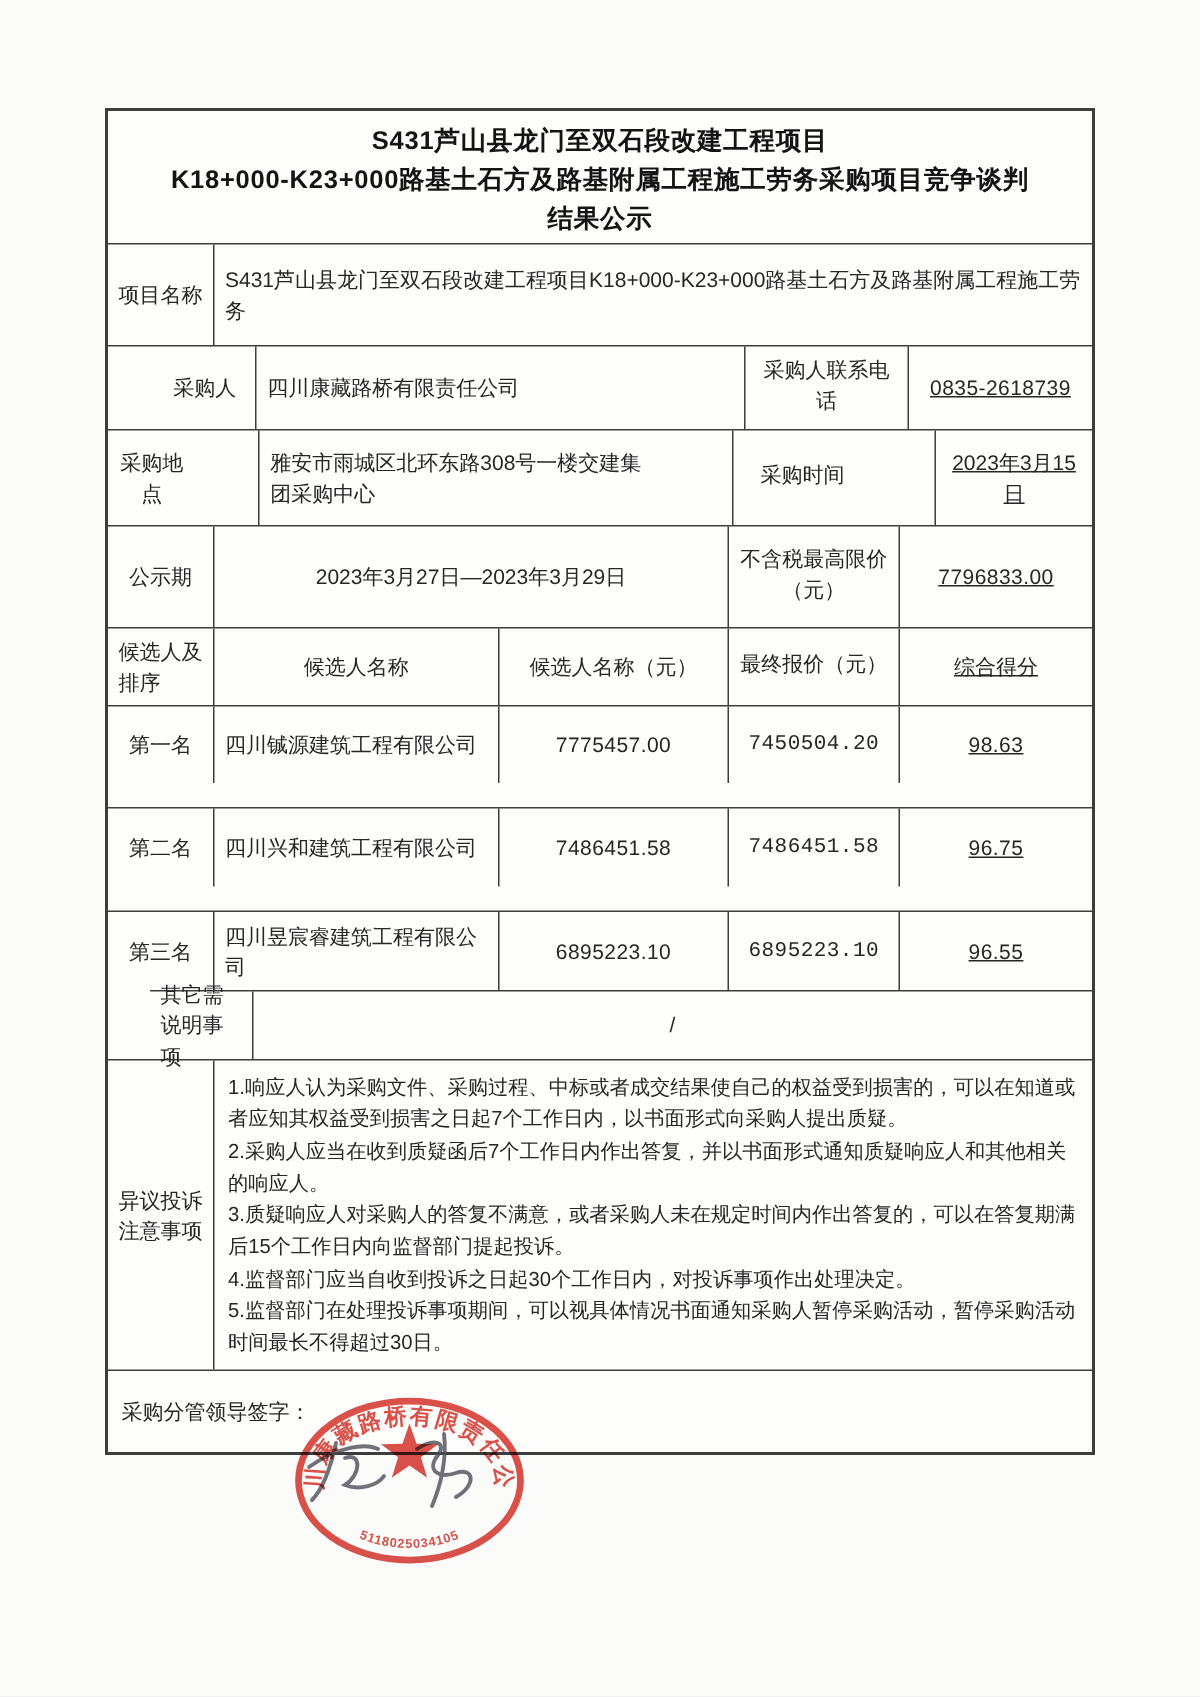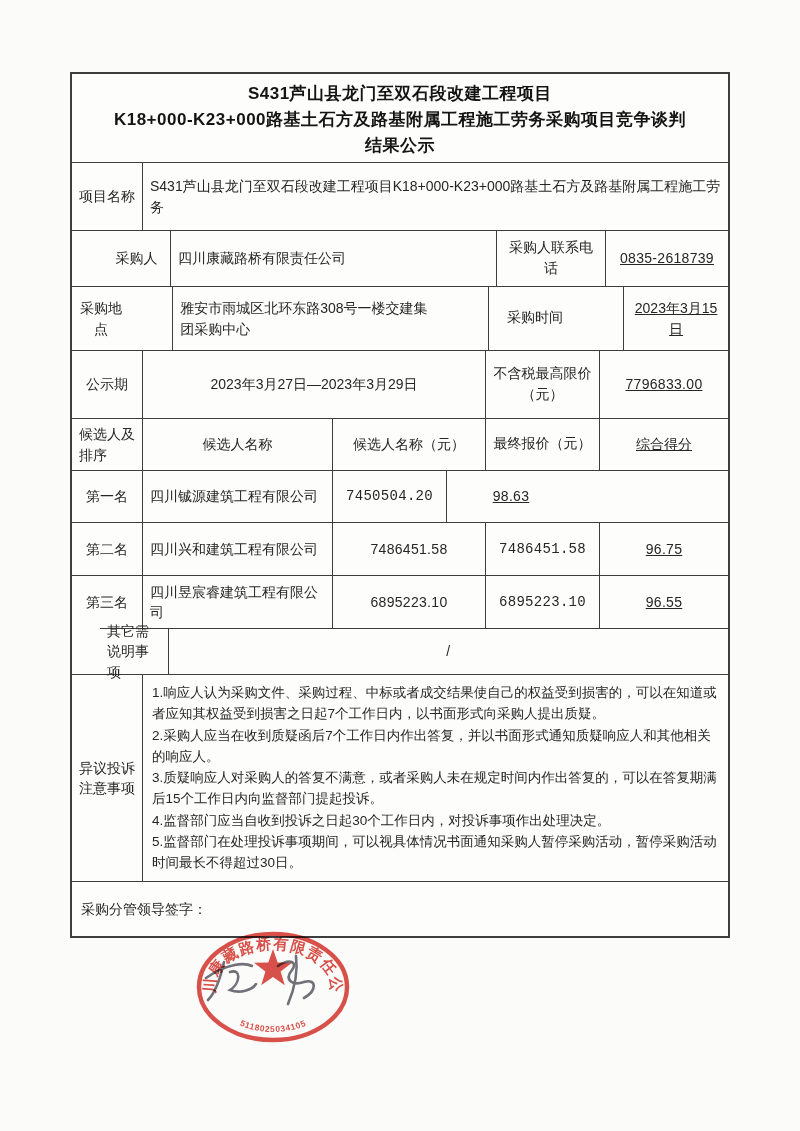--- a/index.html
+++ b/index.html
@@ -31,21 +31,21 @@
   .w1 { width:70px; }
   .w2 { width:190px; }
   .w3 { width:153px; }
   .w4 { width:114px;font-family:Liberation Mono, monospace; }
   .w5 { width:129px;text-decoration:underline; }
   .w23 { width:343px; }
   .w2345 { width:586px; }
   .title-row { display:block; height:88px; padding:7px 8px 0 8px; text-align:center; }
   .title-line { font-size:17px; font-weight:700; line-height:26px; color:#141414; letter-spacing:0.5px; }
   .h68 { height:68px; } .h56 { height:56px;padding-left:31px; } .h64 { height:64px;gap:42px; }
-  .h52 { height:52px; } .h53 { height:53px; } .h46 { height:46px;margin-left:28px; }
+  .h52 { height:52px; } .h53 { height:53px;margin-top:16px; } .h46 { height:46px;margin-left:28px; }
   .h76 { height:76px; } .h207 { height:207px; } .h55 { height:55px; }
   .stack { flex-direction:column; padding:0; align-items:stretch; }
   .substack { flex:1; display:flex; align-items:center; justify-content:center; }
   .substack + .substack { border-top:1.5px solid #3d3d3d; }
   .complaint-cell { display:block; text-align:left; padding:7px 10px 4px 9px; }
   .complaint-cell p { font-size:13.5px; line-height:21.3px; }
   .sign-row .cell { justify-content:flex-start; padding-left:9px; }
   .num { letter-spacing:0.3px; }
   
   .artifact { position:absolute; background:rgba(110,110,115,0.30); border-radius:1px; }
@@ -104,20 +104,21 @@
       <div class="cell w1 left">候选人及排序</div>
       <div class="cell w2">候选人名称</div>
       <div class="cell w3">候选人名称（元）</div>
       <div class="cell w4">最终报价（元）</div>
       <div class="cell w5">综合得分</div>
     </div>
 
     <div class="row h52">
       <div class="cell w1">第一名</div>
       <div class="cell w2 left">四川铖源建筑工程有限公司</div>
+      <div class="cell w3 num">7775457.00</div>
       <div class="cell w4 num">7450504.20</div>
       <div class="cell w5 num">98.63</div>
     </div>
     <div class="row h53">
       <div class="cell w1">第二名</div>
       <div class="cell w2 left">四川兴和建筑工程有限公司</div>
       <div class="cell w3 num">7486451.58</div>
       <div class="cell w4 num">7486451.58</div>
       <div class="cell w5 num">96.75</div>
     </div>

